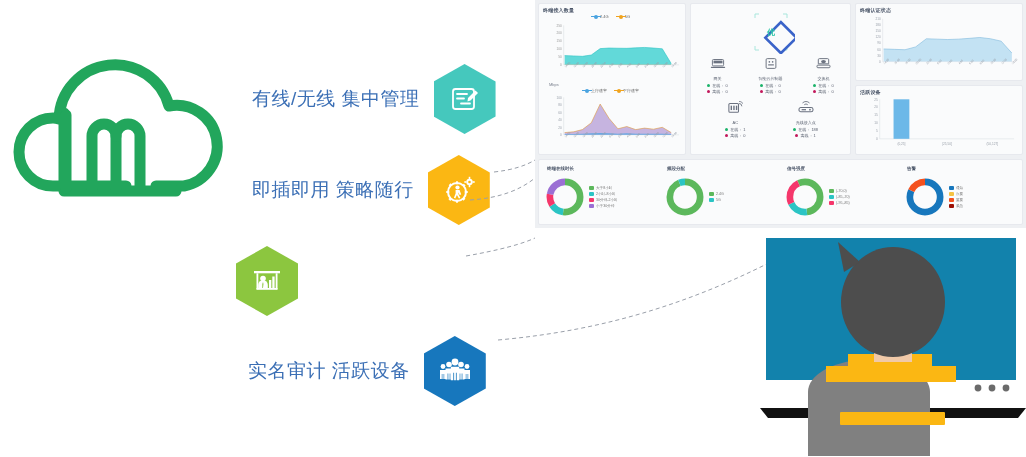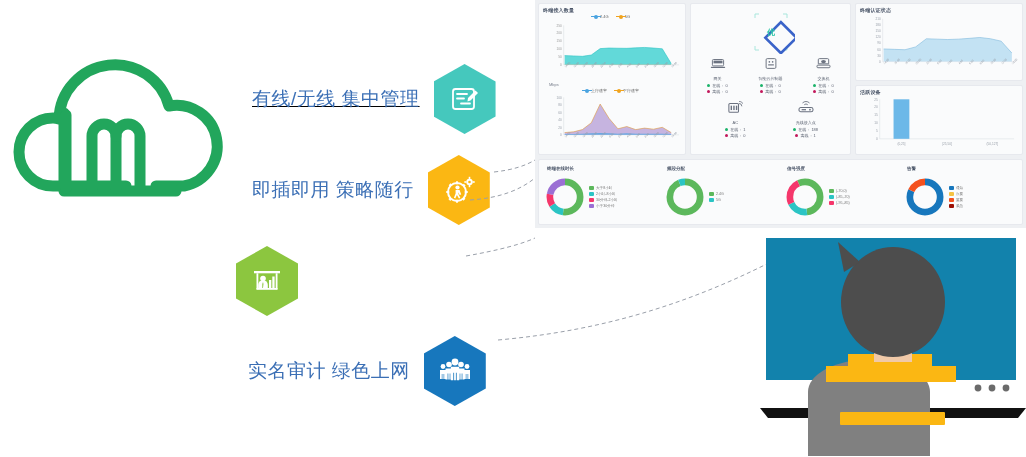--- a/index.html
+++ b/index.html
@@ -87,21 +87,21 @@
       </g>
       <g fill="none" stroke="#22a65c" stroke-width="11" stroke-linecap="round" stroke-linejoin="round">
         <path d="M58,85 L58,163 L170,163"></path>
         <path d="M60,87 L60,160"></path>
         <path d="M86,160 L86,108 A12,12 0 0 1 110,108 L110,160"></path>
         <path d="M110,108 A12,12 0 0 1 134,108 L134,160"></path>
       </g>
     </svg>
   </div>
 
-  <div class="feature-row" style="left:252px; top:64px;text-decoration:underline;">
+  <div class="feature-row" style="left:252px; top:64px;">
     <span class="feature-label">有线/无线 集中管理</span>
     <span class="hexwrap">
       <span class="hex" style="background:#45c8bd"></span>
       <span class="hex-ico">
         <svg width="34" height="34" viewBox="0 0 34 34">
           <rect x="5" y="7" width="21" height="20" rx="2.5" fill="none" stroke="#fff" stroke-width="1.8"></rect>
           <line x1="9" y1="12" x2="19" y2="12" stroke="#fff" stroke-width="1.8" stroke-linecap="round"></line>
           <line x1="9" y1="16.5" x2="16" y2="16.5" stroke="#fff" stroke-width="1.8" stroke-linecap="round"></line>
           <line x1="13" y1="21.5" x2="22" y2="21.5" stroke="#fff" stroke-width="1.8" stroke-linecap="round"></line>
           <path d="M20,16 L27.5,8.5 L30,11 L22.5,18.5 L19.5,19.5 Z" fill="#fff"></path>
@@ -159,21 +159,21 @@
           <rect x="23.3" y="13.5" width="2.3" height="11.5" fill="#fff"></rect>
           <circle cx="14" cy="15.5" r="2.8" fill="#fff"></circle>
           <path d="M9.2,25 L9.2,22 A4.8,4.8 0 0 1 18.8,22 L18.8,25 Z" fill="#fff"></path>
           <path d="M13.3,19 L14,21 L14.7,19 L14,25 L13.3,25 Z" fill="#8cc63f"></path>
         </svg>
       </span>
     </span>
   </div>
 
   <div class="feature-row" style="left:248px; top:336px;">
-    <span class="feature-label">实名审计 绿色上网</span>
+    <span class="feature-label">实名审计 活跃设备</span>
     <span class="hexwrap">
       <span class="hex" style="background:#1777bd"></span>
       <span class="hex-ico">
         <svg width="38" height="38" viewBox="0 0 38 38">
           <g fill="#fff">
             <circle cx="7" cy="14.5" r="2.4"></circle>
             <path d="M4,18 h6 v9 h-1.8 v-5 h-.6 v5 h-1.2 v-5 h-.6 v5 h-1.8 z"></path>
             <circle cx="31" cy="14.5" r="2.4"></circle>
             <path d="M28,18 h6 v9 h-1.8 v-5 h-.6 v5 h-1.2 v-5 h-.6 v5 h-1.8 z"></path>
             <circle cx="13" cy="12.5" r="2.8"></circle>

